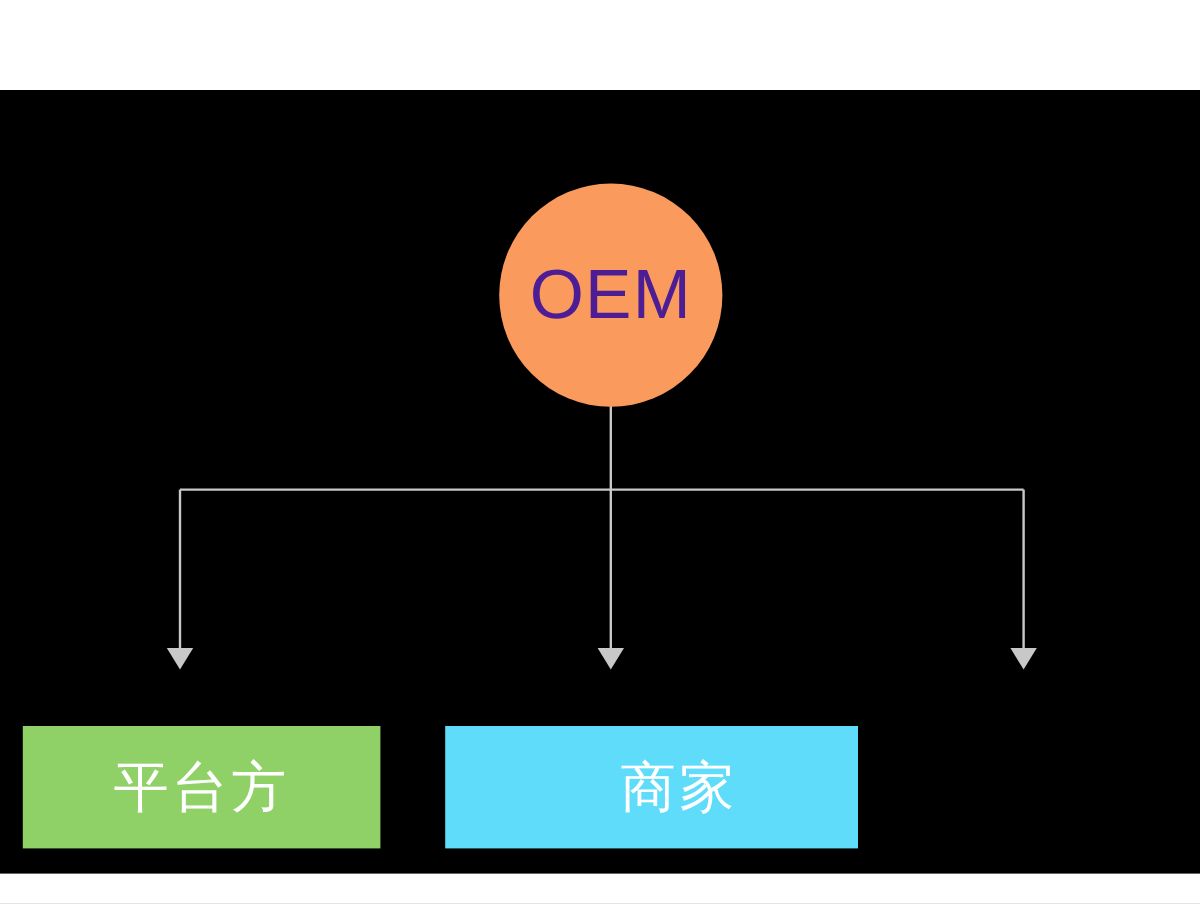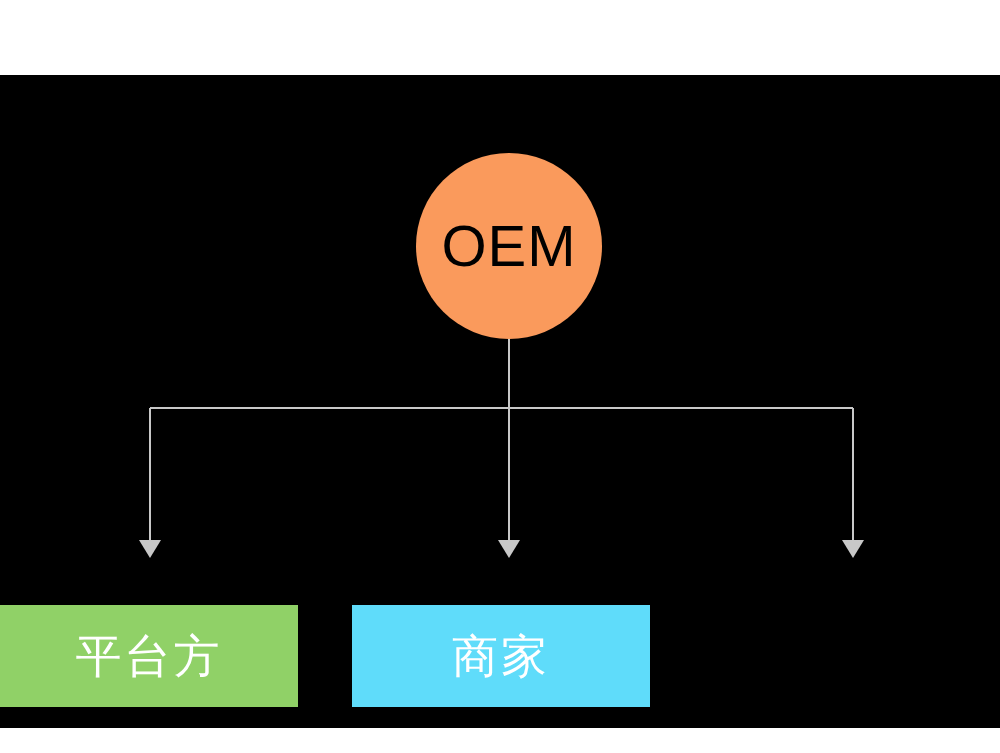--- a/index.html
+++ b/index.html
@@ -35,21 +35,21 @@
     top: 78px;
     width: 186px;
     height: 186px;
     border-radius: 50%;
     background: #fa9a5c;
     display: flex;
     align-items: center;
     justify-content: center;
   }
   .root-label {
-    color: #000000;
+    color: #4c1d95;
     font-size: 58px;
     font-weight: 400;
     letter-spacing: 1px;
     line-height: 1;
     font-family: "Liberation Sans", "DejaVu Sans", sans-serif;
   }
   
   .connectors {
     position: absolute;
     left: 0;
@@ -59,31 +59,32 @@
     pointer-events: none;
   }
   
   .leaf-box {
     position: absolute;
     top: 530px;
     height: 102px;
     display: flex;
     align-items: center;
     justify-content: center;
+    margin-left: 19px;
   }
   .leaf-label {
     color: #ffffff;
     font-size: 46px;
     font-weight: 400;
     letter-spacing: 3px;
     line-height: 1;
     font-family: "Liberation Sans", "DejaVu Sans", sans-serif;
   }
   .leaf-a { left: 0px;   width: 298px; background: #90d167; }
-  .leaf-b { left: 352px; width: 298px; background: #5fdcfa; }
+  .leaf-b { left: 352px; width: 298px; background: #5fdcfa; padding-left: 46px; }
   .leaf-c { left: 704px; width: 296px; background: #fc849e; }
 </style>
 </head>
 <body>
 
 <div id="canvas">
 
   <div class="stage">
 
     <svg class="connectors" viewBox="0 0 1000 653" width="1000" height="653" aria-hidden="true">

